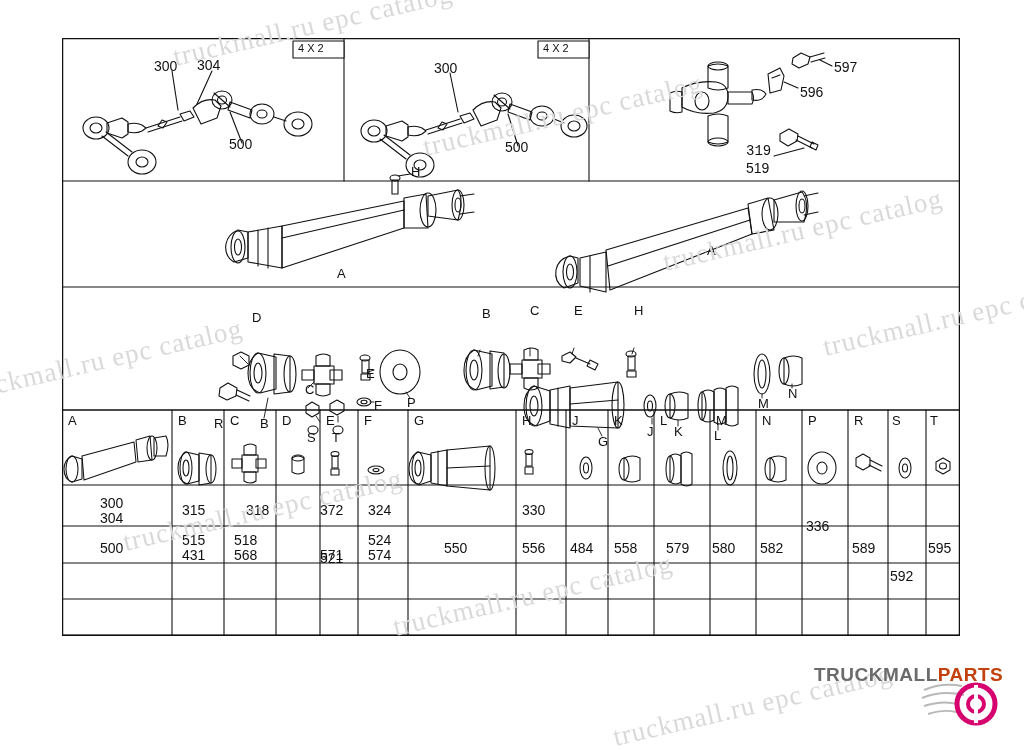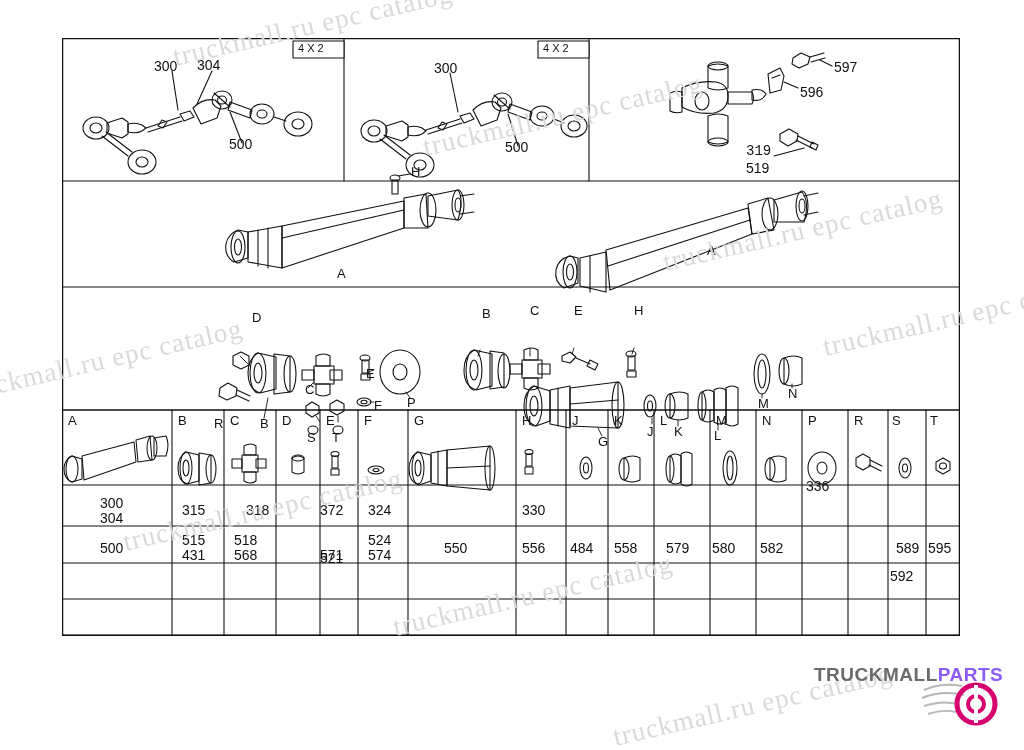--- a/index.html
+++ b/index.html
@@ -74,21 +74,21 @@
   #logo .logo-text {
     position: absolute;
     left: 0;
     top: 6px;
     font-size: 19px;
     font-weight: bold;
     letter-spacing: 0.5px;
     font-family: "Liberation Sans", sans-serif;
   }
   #logo .t-truckmall { color: #6b6b6b; }
-  #logo .t-parts { color: #8b5cf6; }
+  #logo .t-parts { color: #c2410c; }
   #logo .mark {
     position: absolute;
     right: 0;
     top: 22px;
   }
 </style>
 </head>
 <body>
 
 <div class="wm-layer">
@@ -518,39 +518,39 @@
   <div class="lbl" style="left:830px; top:375px;">S</div>
   <div class="lbl" style="left:868px; top:375px;">T</div>
 
   <div class="lbl num" style="left:38px;  top:457px;">300</div>
   <div class="lbl num" style="left:38px;  top:472px;">304</div>
   <div class="lbl num" style="left:120px; top:464px;">315</div>
   <div class="lbl num" style="left:184px; top:464px;">318</div>
   <div class="lbl num" style="left:258px; top:464px;">372</div>
   <div class="lbl num" style="left:306px; top:464px;">324</div>
   <div class="lbl num" style="left:460px; top:464px;">330</div>
-  <div class="lbl num" style="left:744px; top:440px;">336</div>
+  <div class="lbl num" style="left:744px; top:480px;">336</div>
 
   <div class="lbl num" style="left:38px;  top:502px;">500</div>
   <div class="lbl num" style="left:120px; top:494px;">515</div>
   <div class="lbl num" style="left:120px; top:509px;">431</div>
   <div class="lbl num" style="left:172px; top:494px;">518</div>
   <div class="lbl num" style="left:172px; top:509px;">568</div>
   <div class="lbl num" style="left:258px; top:512px;">521</div>
   <div class="lbl num" style="left:258px; top:509px;">571</div>
   <div class="lbl num" style="left:306px; top:494px;">524</div>
   <div class="lbl num" style="left:306px; top:509px;">574</div>
   <div class="lbl num" style="left:382px; top:502px;">550</div>
   <div class="lbl num" style="left:460px; top:502px;">556</div>
   <div class="lbl num" style="left:508px; top:502px;">484</div>
   <div class="lbl num" style="left:552px; top:502px;">558</div>
   <div class="lbl num" style="left:604px; top:502px;">579</div>
   <div class="lbl num" style="left:650px; top:502px;">580</div>
   <div class="lbl num" style="left:698px; top:502px;">582</div>
-  <div class="lbl num" style="left:790px; top:502px;margin-left:44px;">589</div>
+  <div class="lbl num" style="left:790px; top:502px;">589</div>
   <div class="lbl num" style="left:828px; top:502px;margin-top:28px;">592</div>
   <div class="lbl num" style="left:866px; top:502px;">595</div>
 </div>
 
 <div id="logo">
   <div class="logo-text">
     <span class="t-truckmall">TRUCKMALL</span><span class="t-parts">PARTS</span>
   </div>
   <svg class="mark" width="86" height="48" viewBox="0 0 86 48">
     <g fill="none" stroke="#b8b8b8" stroke-width="2">

